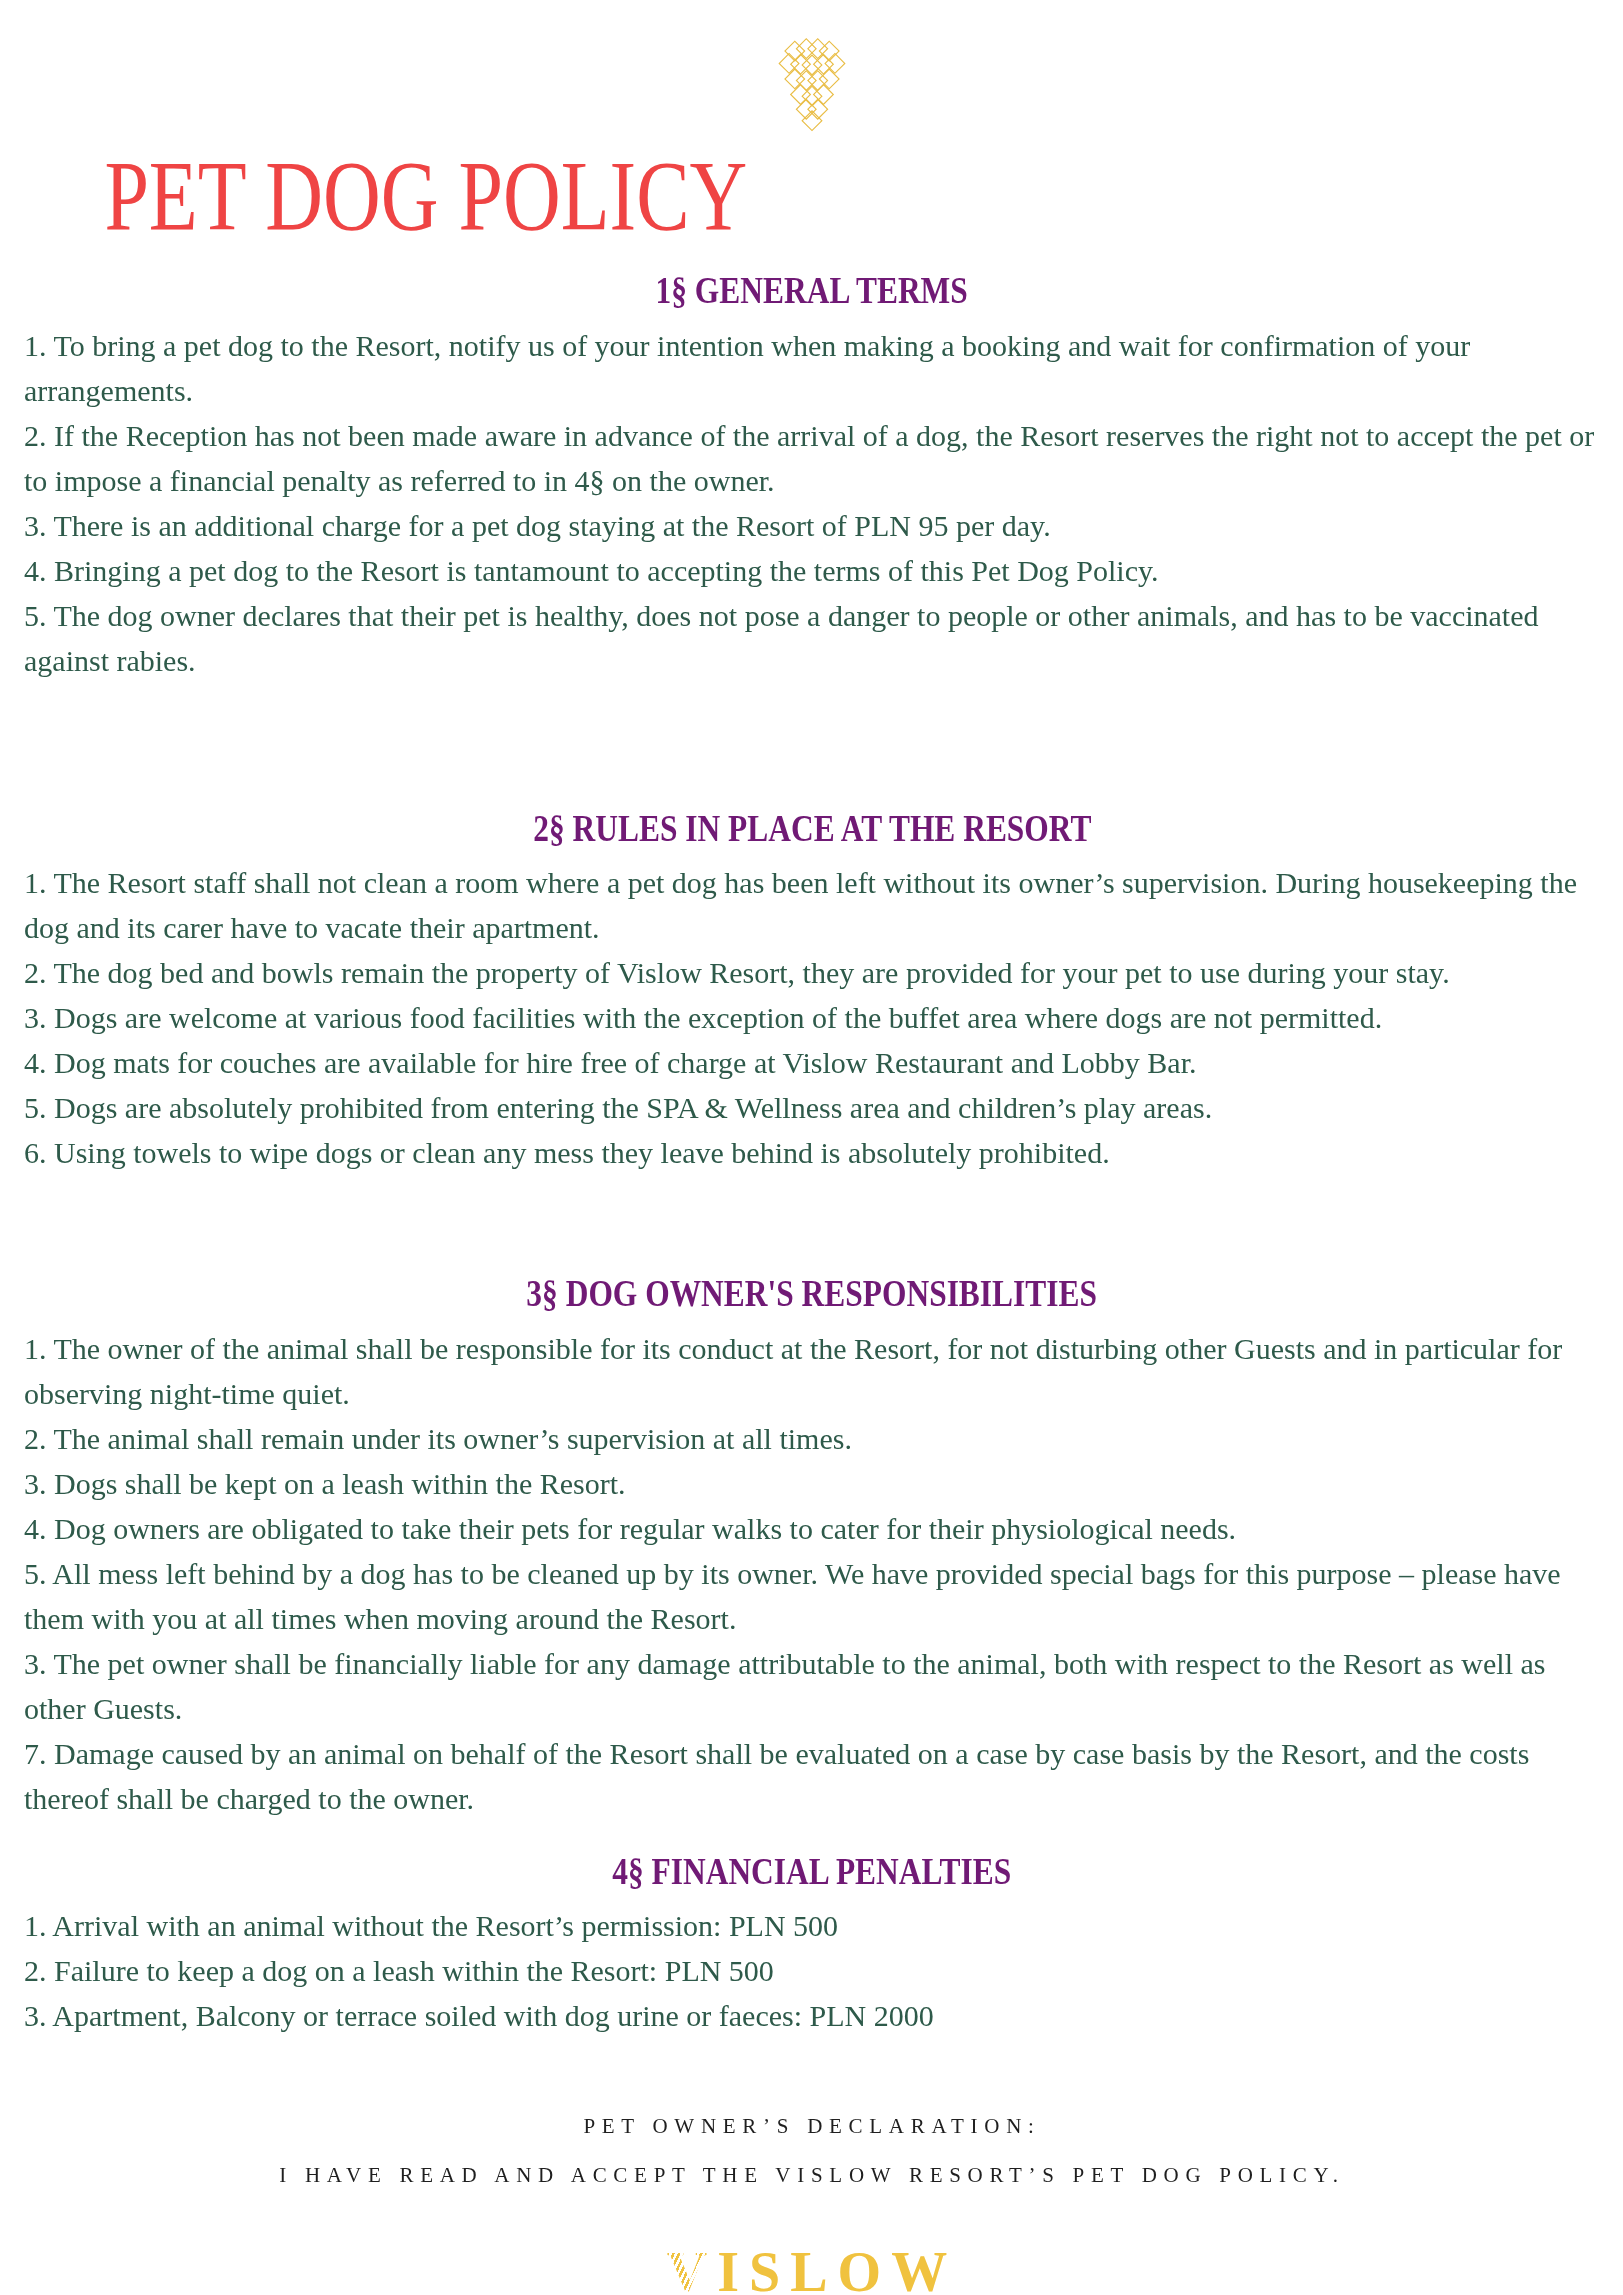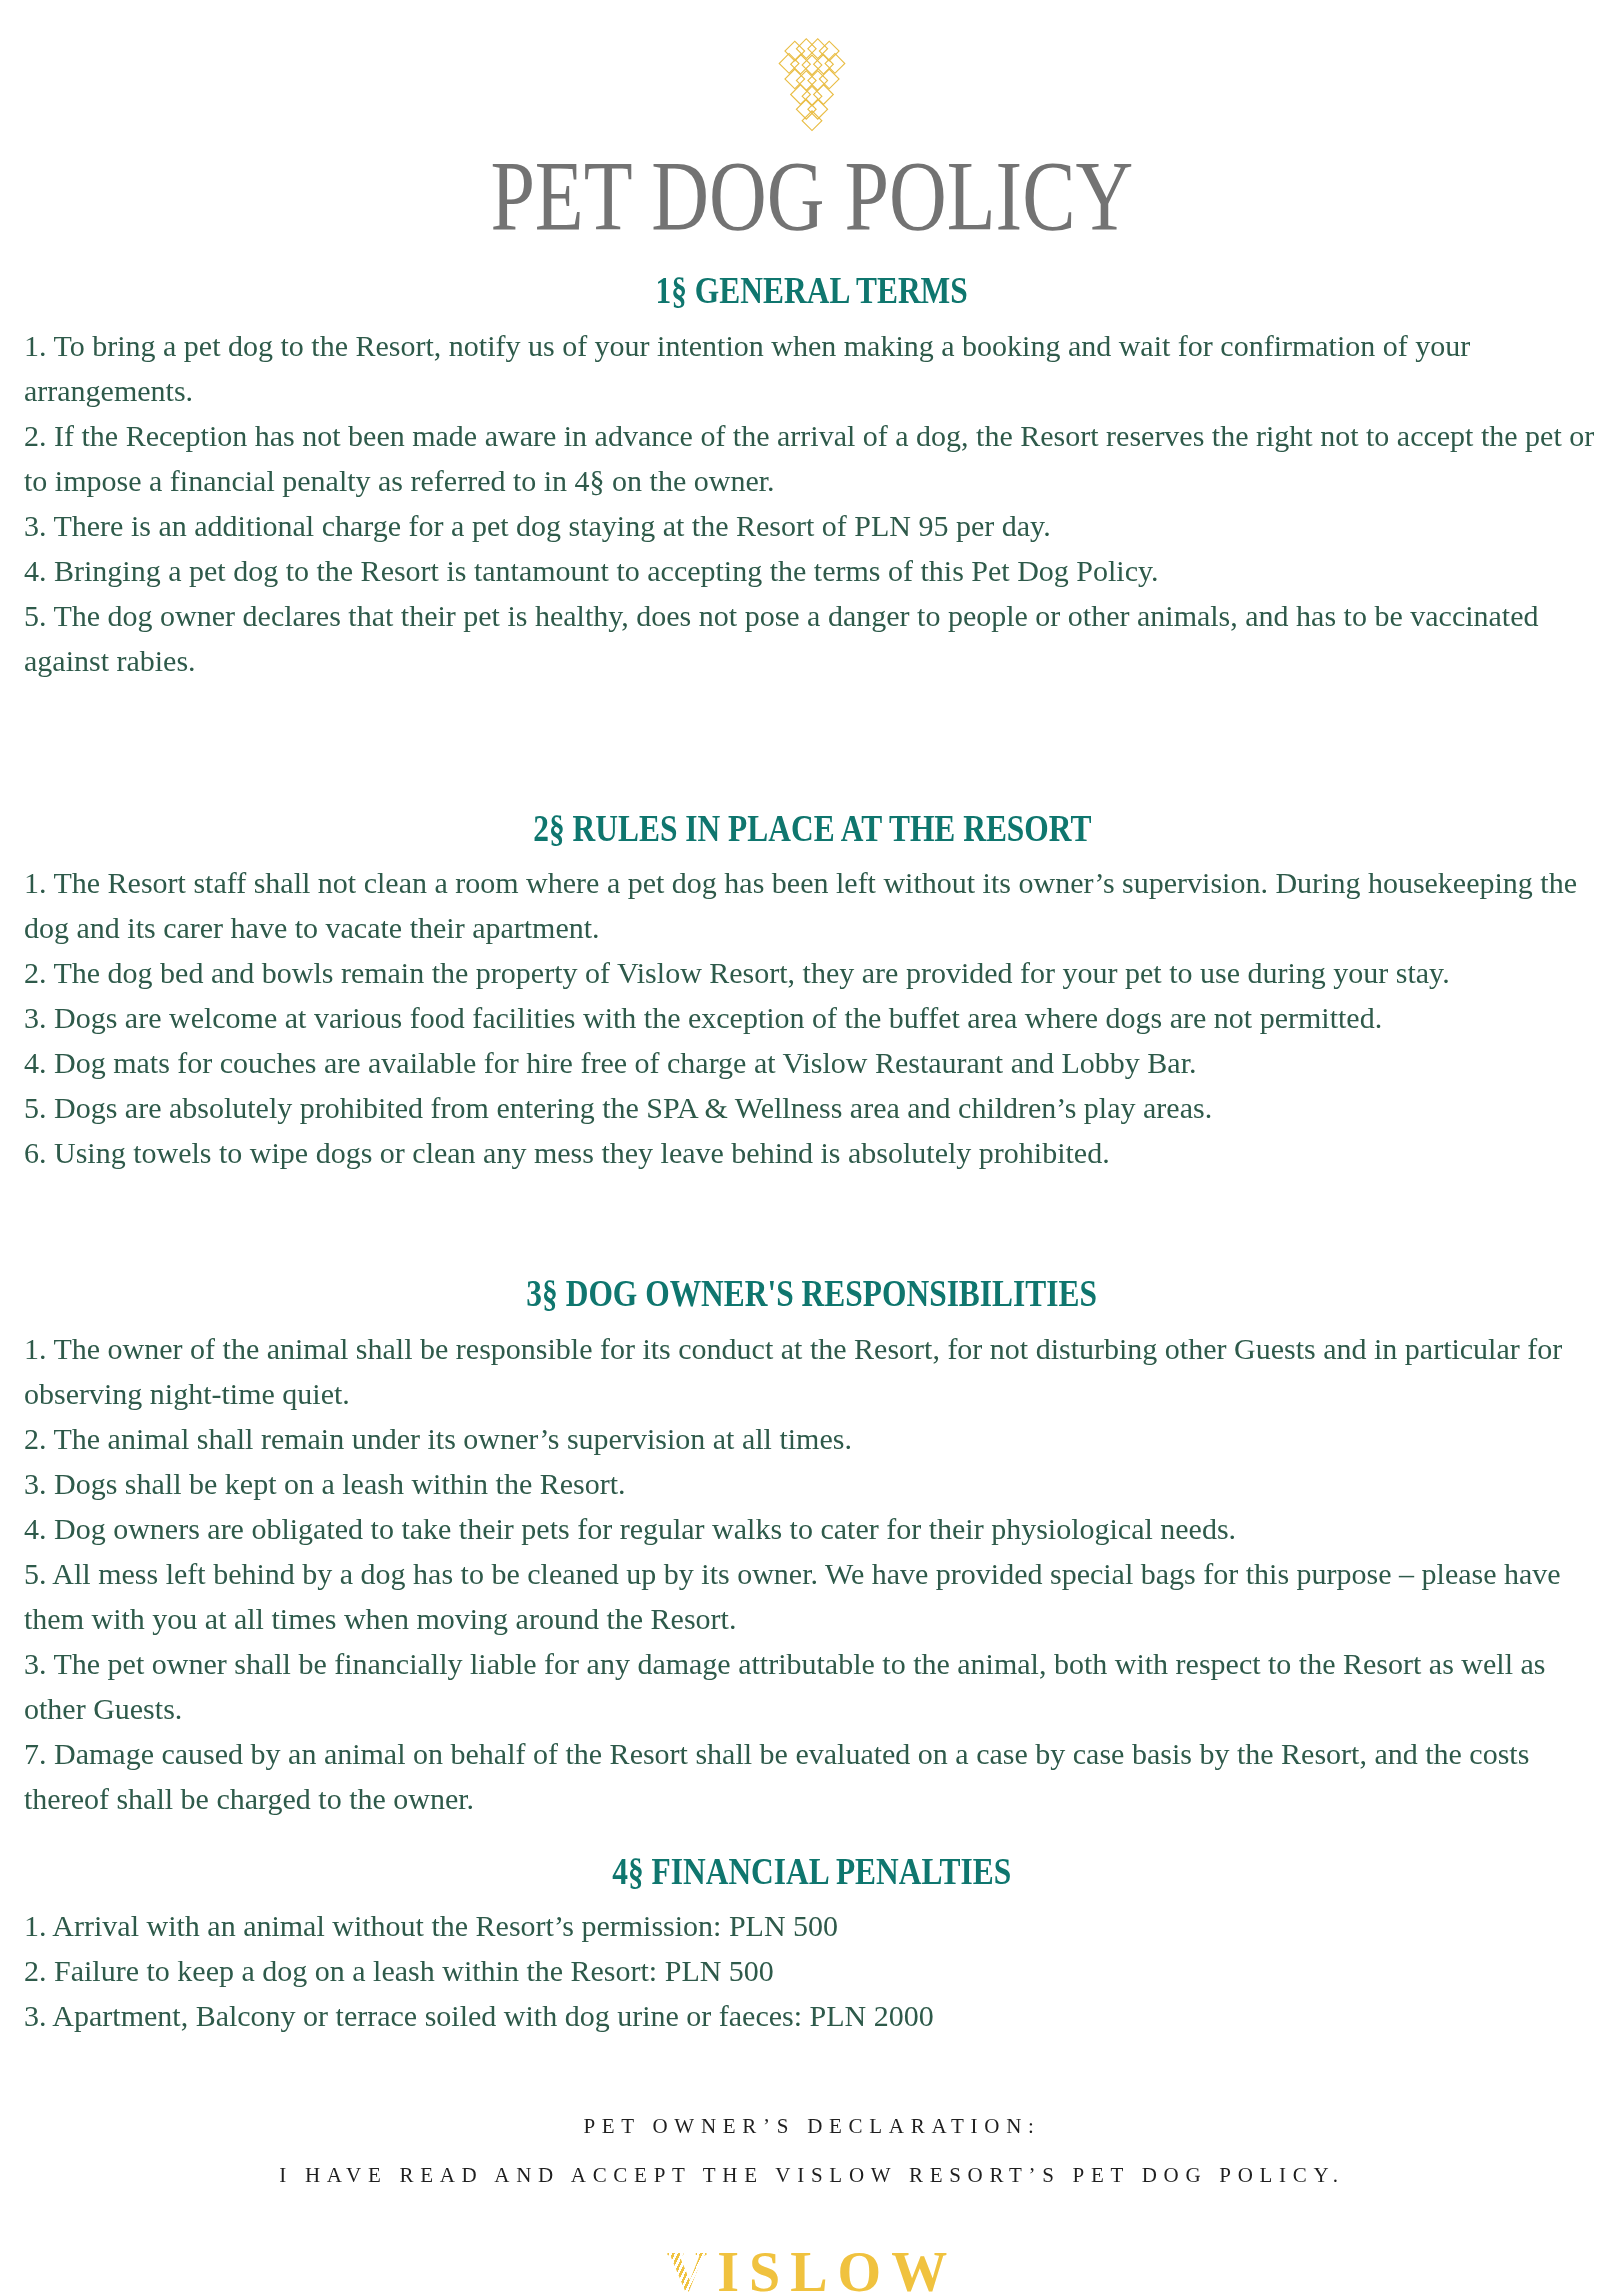--- a/index.html
+++ b/index.html
@@ -20,42 +20,41 @@
   .heart-wrap {
     width: 88px;
     height: 95px;
     margin: 38px auto 0;
   }
   .heart-wrap svg { display: block; width: 100%; height: 100%; }
 
   
   .title {
     margin: 10px 0 0;
-    text-align: center;
     font-size: 100px;
     line-height: 1.05;
     font-weight: 400;
-    color: #737373;
+    color: #ef4444;
     white-space: nowrap;
   }
   .title .squeeze {
     display: inline-block;
     transform: scaleX(0.8);
     transform-origin: center;
   }
 
   
   .section { margin-top: 0; }
   .section-heading {
     margin: 0;
     text-align: center;
     font-size: 37px;
     line-height: 1.15;
     font-weight: 700;
-    color: #0f766e;
+    color: #701a75;
     white-space: nowrap;
   }
   .section-heading .squeeze {
     display: inline-block;
     transform: scaleX(0.85);
     transform-origin: center;
   }
   .section-body { margin-top: 10px; }
   .section-body p {
     margin: 0;

